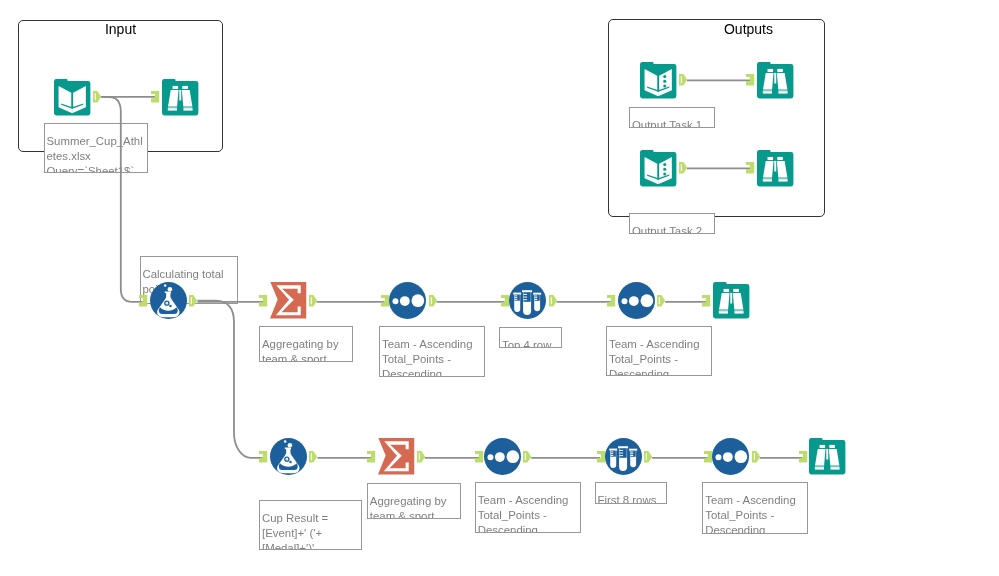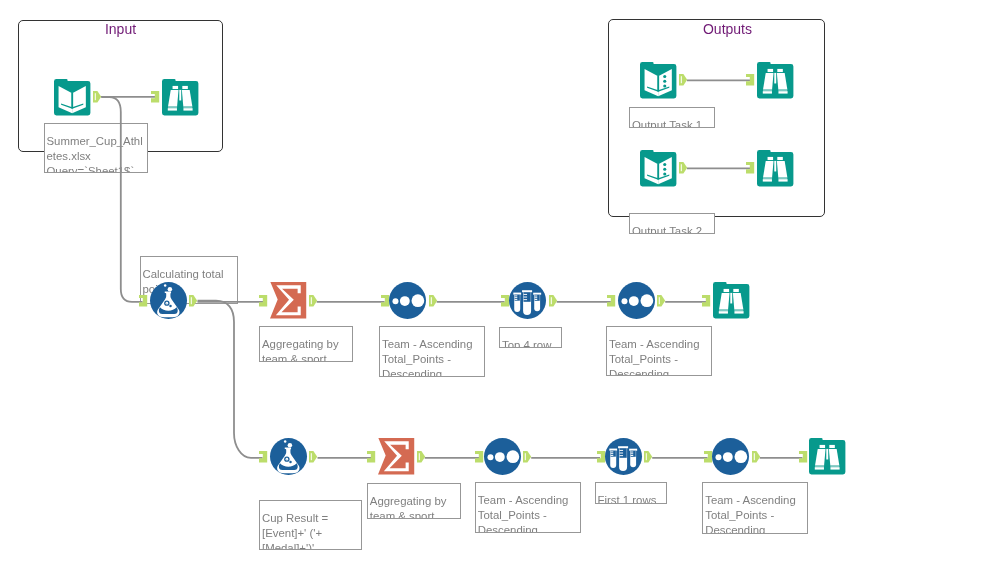--- a/index.html
+++ b/index.html
@@ -1,53 +1,53 @@
 <!DOCTYPE html>
 <html><head>
 <meta charset="utf-8">
 <style>
   html,body{margin:0;padding:0;background:#ffffff;}
   body{width:999px;height:576px;overflow:hidden;
        font-family:"Liberation Sans",sans-serif;}
   #canvas{position:relative;width:999px;height:576px;background:#ffffff;}
   .container-box{position:absolute;border:1.3px solid #333333;border-radius:5px;
                  box-sizing:border-box;background:transparent;}
-  .container-title{position:absolute;font-size:14px;color:#701a75;line-height:16px;
+  .container-title{position:absolute;font-size:14px;color:#000000;line-height:16px;
                    text-align:center;white-space:nowrap;}
   .tool{position:absolute;}
   .anno{position:absolute;border:1px solid #979797;background:#ffffff;
         font-size:11.4px;line-height:15px;color:#7f7f7f;
         box-sizing:border-box;white-space:pre-line;overflow:hidden;
         padding:10px 0 0 2px;}
   svg{display:block;overflow:visible;}
   #wires{position:absolute;left:0;top:0;width:999px;height:576px;pointer-events:none;}
 </style>
 </head>
 <body>
 
 <div id="canvas">
 
 <div class="container-box" style="left: 18px; top: 20px; width: 205px; height: 132px;"></div>
     <div class="container-title" style="left: 18px; top: 21.3px; width: 205px;">Input</div>
     <div class="container-box" style="left: 608px; top: 19px; width: 217px; height: 198px;"></div>
-    <div class="container-title" style="left: 608px; top: 20.5px; width: 239px;">Outputs</div>
+    <div class="container-title" style="left: 629px; top: 20.5px; width: 239px;">Outputs</div>
     <div class="anno" style="left: 43.5px; top: 123px; width: 104px; height: 50px;">Summer_Cup_Athl
 etes.xlsx
 Query=`Sheet1$`</div>
     <div class="anno" style="left: 629px; top: 107px; width: 86px; height: 21px;">Output Task 1</div>
     <div class="anno" style="left: 629px; top: 213px; width: 86px; height: 21px;">Output Task 2</div>
     <div class="anno" style="left: 139.5px; top: 256px; width: 98.5px; height: 48px;">Calculating total points</div>
     <div class="anno" style="left: 259px; top: 326px; width: 94px; height: 36px;">Aggregating by team &amp; sport</div>
     <div class="anno" style="left: 379px; top: 326px; width: 106px; height: 51px;">Team - Ascending Total_Points - Descending</div>
     <div class="anno" style="left: 499px; top: 327px; width: 63px; height: 21px;">Top 4 row</div>
     <div class="anno" style="left: 606px; top: 326px; width: 106px; height: 50px;">Team - Ascending Total_Points - Descending</div>
     <div class="anno" style="left: 259px; top: 500px; width: 103px; height: 50px;">Cup Result = [Event]+' ('+ [Medal]+')'</div>
     <div class="anno" style="left: 366.8px; top: 482.6px; width: 94.3px; height: 36px;">Aggregating by team &amp; sport</div>
     <div class="anno" style="left: 474.8px; top: 482px; width: 106px; height: 51.3px;">Team - Ascending Total_Points - Descending</div>
-    <div class="anno" style="left: 594.5px; top: 482px; width: 72px; height: 21.5px;">First 1 rows</div>
+    <div class="anno" style="left: 594.5px; top: 482px; width: 72px; height: 21.5px;">First 8 rows</div>
     <div class="anno" style="left: 702.2px; top: 482.3px; width: 106.2px; height: 51.3px;">Team - Ascending Total_Points - Descending</div>
     <svg id="wires">
       <path d="M 101 96.9 L 155 96.9" fill="none" stroke="#8e8e8e" stroke-width="1.8"></path>
       <path d="M 101.6 97.1 L 109.5 97.1 C 116 97.1 120.8 101.5 120.8 112 L 120.8 289 C 120.8 297.5 124.5 301.9 132 301.9 L 142.6 301.9" fill="none" stroke="#8e8e8e" stroke-width="1.8"></path>
       <path d="M 197.5 301.9 L 263.1 301.9" fill="none" stroke="#8e8e8e" stroke-width="1.8"></path>
       <path d="M 316.7 301.9 L 384.6 301.9" fill="none" stroke="#8e8e8e" stroke-width="1.8"></path>
       <path d="M 436.7 301.9 L 504.6 301.9" fill="none" stroke="#8e8e8e" stroke-width="1.8"></path>
       <path d="M 556.7 301.9 L 610.8 301.9" fill="none" stroke="#8e8e8e" stroke-width="1.8"></path>
       <path d="M 665.2 301.9 L 706 301.9" fill="none" stroke="#8e8e8e" stroke-width="1.8"></path>
       <path d="M 197.5 300.6 L 216 300.6 C 228 300.6 234 309 234 322 L 234 433 C 234 446 241 457.9 251 457.9 L 262.6 457.9" fill="none" stroke="#8e8e8e" stroke-width="1.8"></path>

